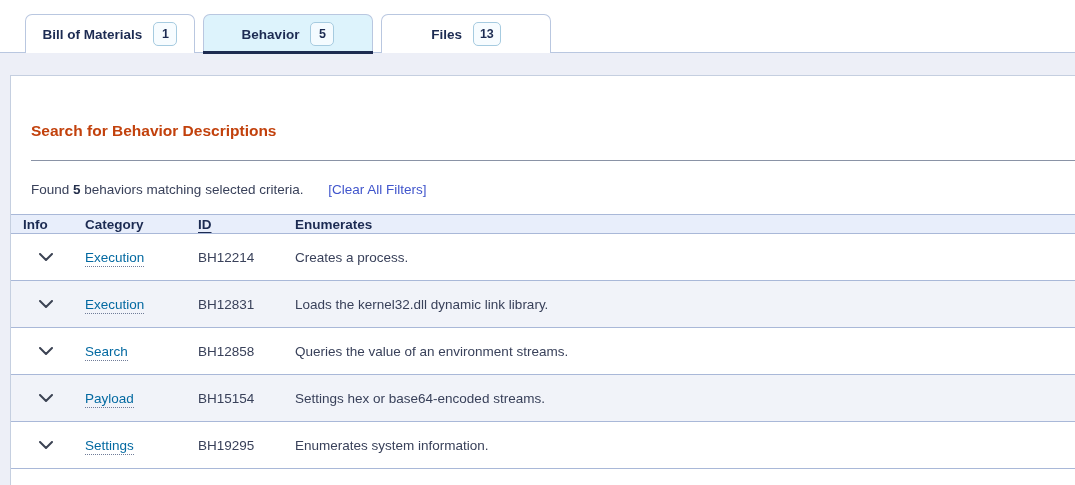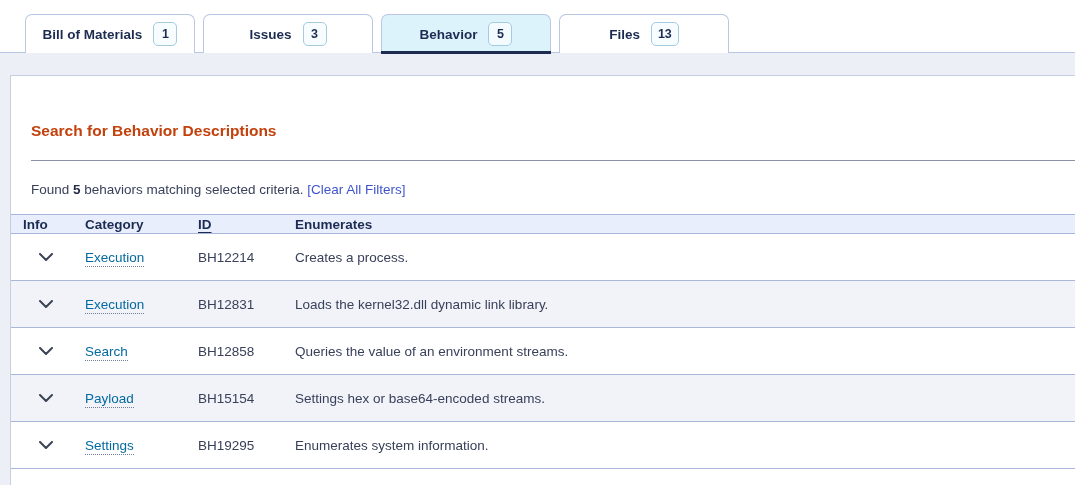--- a/index.html
+++ b/index.html
@@ -27,21 +27,21 @@
   
   .content { height:432px; background:#edeff7; padding:22px 0 0 10px; }
   .card { background:#fff; border-top:1px solid #c5cfe0;
     border-left:1px solid #c5cfe0; height:100%; }
 
   .section-heading { margin:46px 0 0 20px; padding-bottom:20px;
     border-bottom:1px solid #8a93a6; font-size:15.5px; font-weight:bold;
     color:#c2410c; }
   .summary-line { margin:21px 0 0 20px; font-size:13.5px; color:#39415a; }
   .summary-line b { color:#242e4a; }
-  .clear-link { color:#4055cc; text-decoration:none;
+  .clear-link { margin-left:21px; color:#4055cc; text-decoration:none;
     cursor:pointer;text-align:center; }
 
   
   table { width:100%; border-collapse:collapse; margin-top:17px;
     table-layout:fixed; }
   thead th { background:#e8eefb; border-top:1px solid #a9b8d8;
     border-bottom:1px solid #a9b8d8; height:19px; text-align:left;
     font-size:13.5px; font-weight:bold; color:#1c2b52; }
   th.col-info { width:64px; padding-left:12px; }
   th.col-category { width:115px; padding-left:10px; }
@@ -62,24 +62,20 @@
   .cat { color:#0369a1; border-bottom:1.5px dotted #707c98; padding-bottom:1px;
     cursor:pointer; }
 </style>
 </head>
 <body>
 
 <div class="tabbar">
   <div class="tab">
     <span class="tab-label">Bill of Materials</span>
     <span class="tab-badge">1</span>
-  </div>
-  <div class="tab">
-    <span class="tab-label">Issues</span>
-    <span class="tab-badge">3</span>
   </div>
   <div class="tab active">
     <span class="tab-label">Behavior</span>
     <span class="tab-badge">5</span>
   </div>
   <div class="tab">
     <span class="tab-label">Files</span>
     <span class="tab-badge">13</span>
   </div>
 </div>

